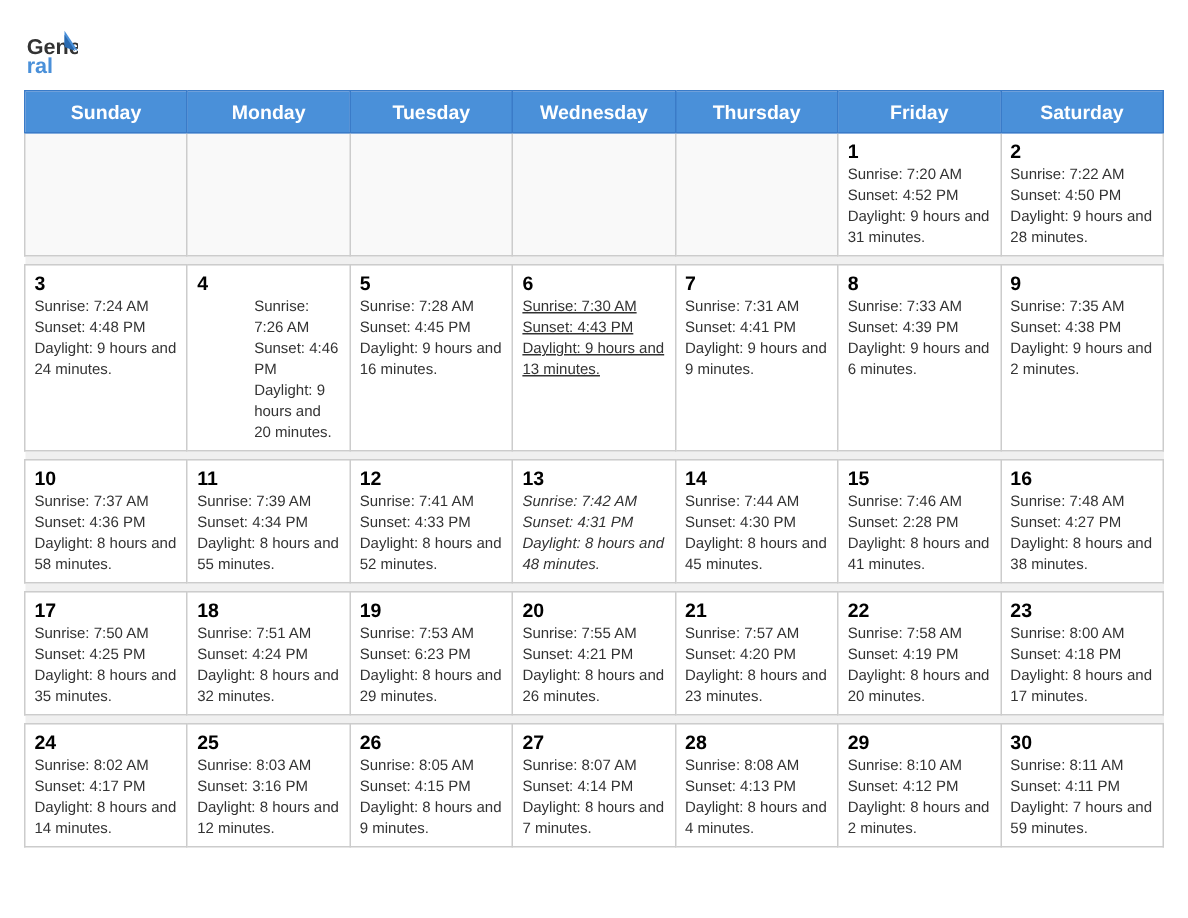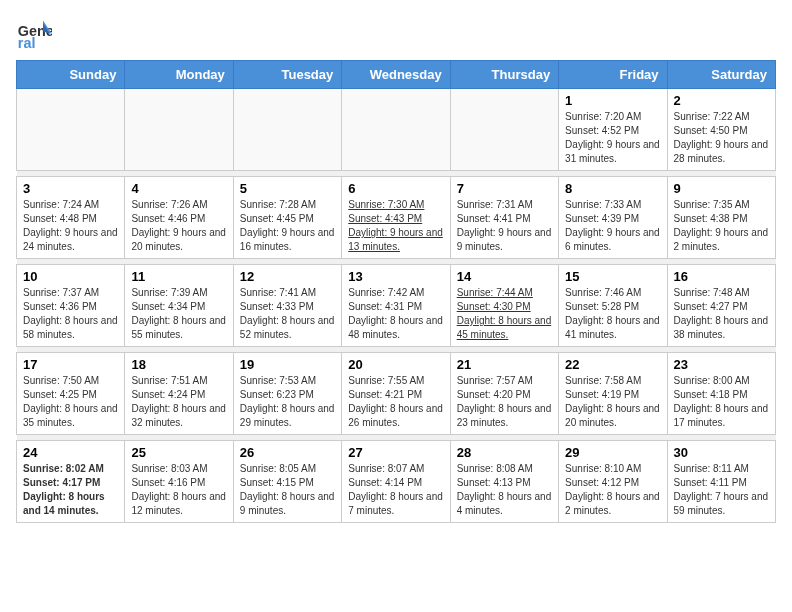--- a/index.html
+++ b/index.html
@@ -52,21 +52,21 @@
       font-size: 16px;
       color: #555;
     }
     .calendar {
       width: 100%;
       border-collapse: collapse;
     }
     .calendar th {
       background: #4a90d9;
       color: #fff;
-      text-align: right;
+      text-align: center;
       padding: 6px 8px;
       font-size: 13px;
       font-weight: bold;
       border: 1px solid #3a7bc8;
     }
     .calendar td {
       border: 1px solid #ccc;
       vertical-align: top;
       padding: 4px 6px;
       width: 14.28%;
@@ -154,21 +154,21 @@
       </tr>
       <tr>
         <td>
           <span class="day-num">3</span>
           <div class="day-info" style="white-space: pre-line;">Sunrise: 7:24 AM
 Sunset: 4:48 PM
 Daylight: 9 hours and 24 minutes.</div>
         </td>
         <td>
           <span class="day-num">4</span>
-          <div class="day-info" style="white-space: pre-line;">Sunrise: 7:26 AM
+          <div class="day-info" style="white-space: pre-line; margin-left: 38px;">Sunrise: 7:26 AM
 Sunset: 4:46 PM
 Daylight: 9 hours and 20 minutes.</div>
         </td>
         <td>
           <span class="day-num">5</span>
           <div class="day-info" style="white-space: pre-line;">Sunrise: 7:28 AM
 Sunset: 4:45 PM
 Daylight: 9 hours and 16 minutes.</div>
         </td>
         <td>
@@ -213,34 +213,34 @@
 Daylight: 8 hours and 55 minutes.</div>
         </td>
         <td>
           <span class="day-num">12</span>
           <div class="day-info" style="white-space: pre-line;">Sunrise: 7:41 AM
 Sunset: 4:33 PM
 Daylight: 8 hours and 52 minutes.</div>
         </td>
         <td>
           <span class="day-num">13</span>
-          <div class="day-info" style="white-space: pre-line;">Sunrise: 7:42 AM
+          <div class="day-info" style="white-space: pre-line; font-style: italic;">Sunrise: 7:42 AM
 Sunset: 4:31 PM
 Daylight: 8 hours and 48 minutes.</div>
         </td>
         <td>
           <span class="day-num">14</span>
-          <div class="day-info" style="white-space: pre-line; text-decoration: underline;">Sunrise: 7:44 AM
+          <div class="day-info" style="white-space: pre-line;">Sunrise: 7:44 AM
 Sunset: 4:30 PM
 Daylight: 8 hours and 45 minutes.</div>
         </td>
         <td>
           <span class="day-num">15</span>
           <div class="day-info" style="white-space: pre-line;">Sunrise: 7:46 AM
-Sunset: 5:28 PM
+Sunset: 2:28 PM
 Daylight: 8 hours and 41 minutes.</div>
         </td>
         <td>
           <span class="day-num">16</span>
           <div class="day-info" style="white-space: pre-line;">Sunrise: 7:48 AM
 Sunset: 4:27 PM
 Daylight: 8 hours and 38 minutes.</div>
         </td>
       </tr>
       <tr class="row-separator">
@@ -289,28 +289,28 @@
 Sunset: 4:18 PM
 Daylight: 8 hours and 17 minutes.</div>
         </td>
       </tr>
       <tr class="row-separator">
         <td colspan="7"></td>
       </tr>
       <tr>
         <td>
           <span class="day-num">24</span>
-          <div class="day-info" style="white-space: pre-line; font-weight: bold;">Sunrise: 8:02 AM
+          <div class="day-info" style="white-space: pre-line;">Sunrise: 8:02 AM
 Sunset: 4:17 PM
 Daylight: 8 hours and 14 minutes.</div>
         </td>
         <td>
           <span class="day-num">25</span>
           <div class="day-info" style="white-space: pre-line;">Sunrise: 8:03 AM
-Sunset: 4:16 PM
+Sunset: 3:16 PM
 Daylight: 8 hours and 12 minutes.</div>
         </td>
         <td>
           <span class="day-num">26</span>
           <div class="day-info" style="white-space: pre-line;">Sunrise: 8:05 AM
 Sunset: 4:15 PM
 Daylight: 8 hours and 9 minutes.</div>
         </td>
         <td>
           <span class="day-num">27</span>

